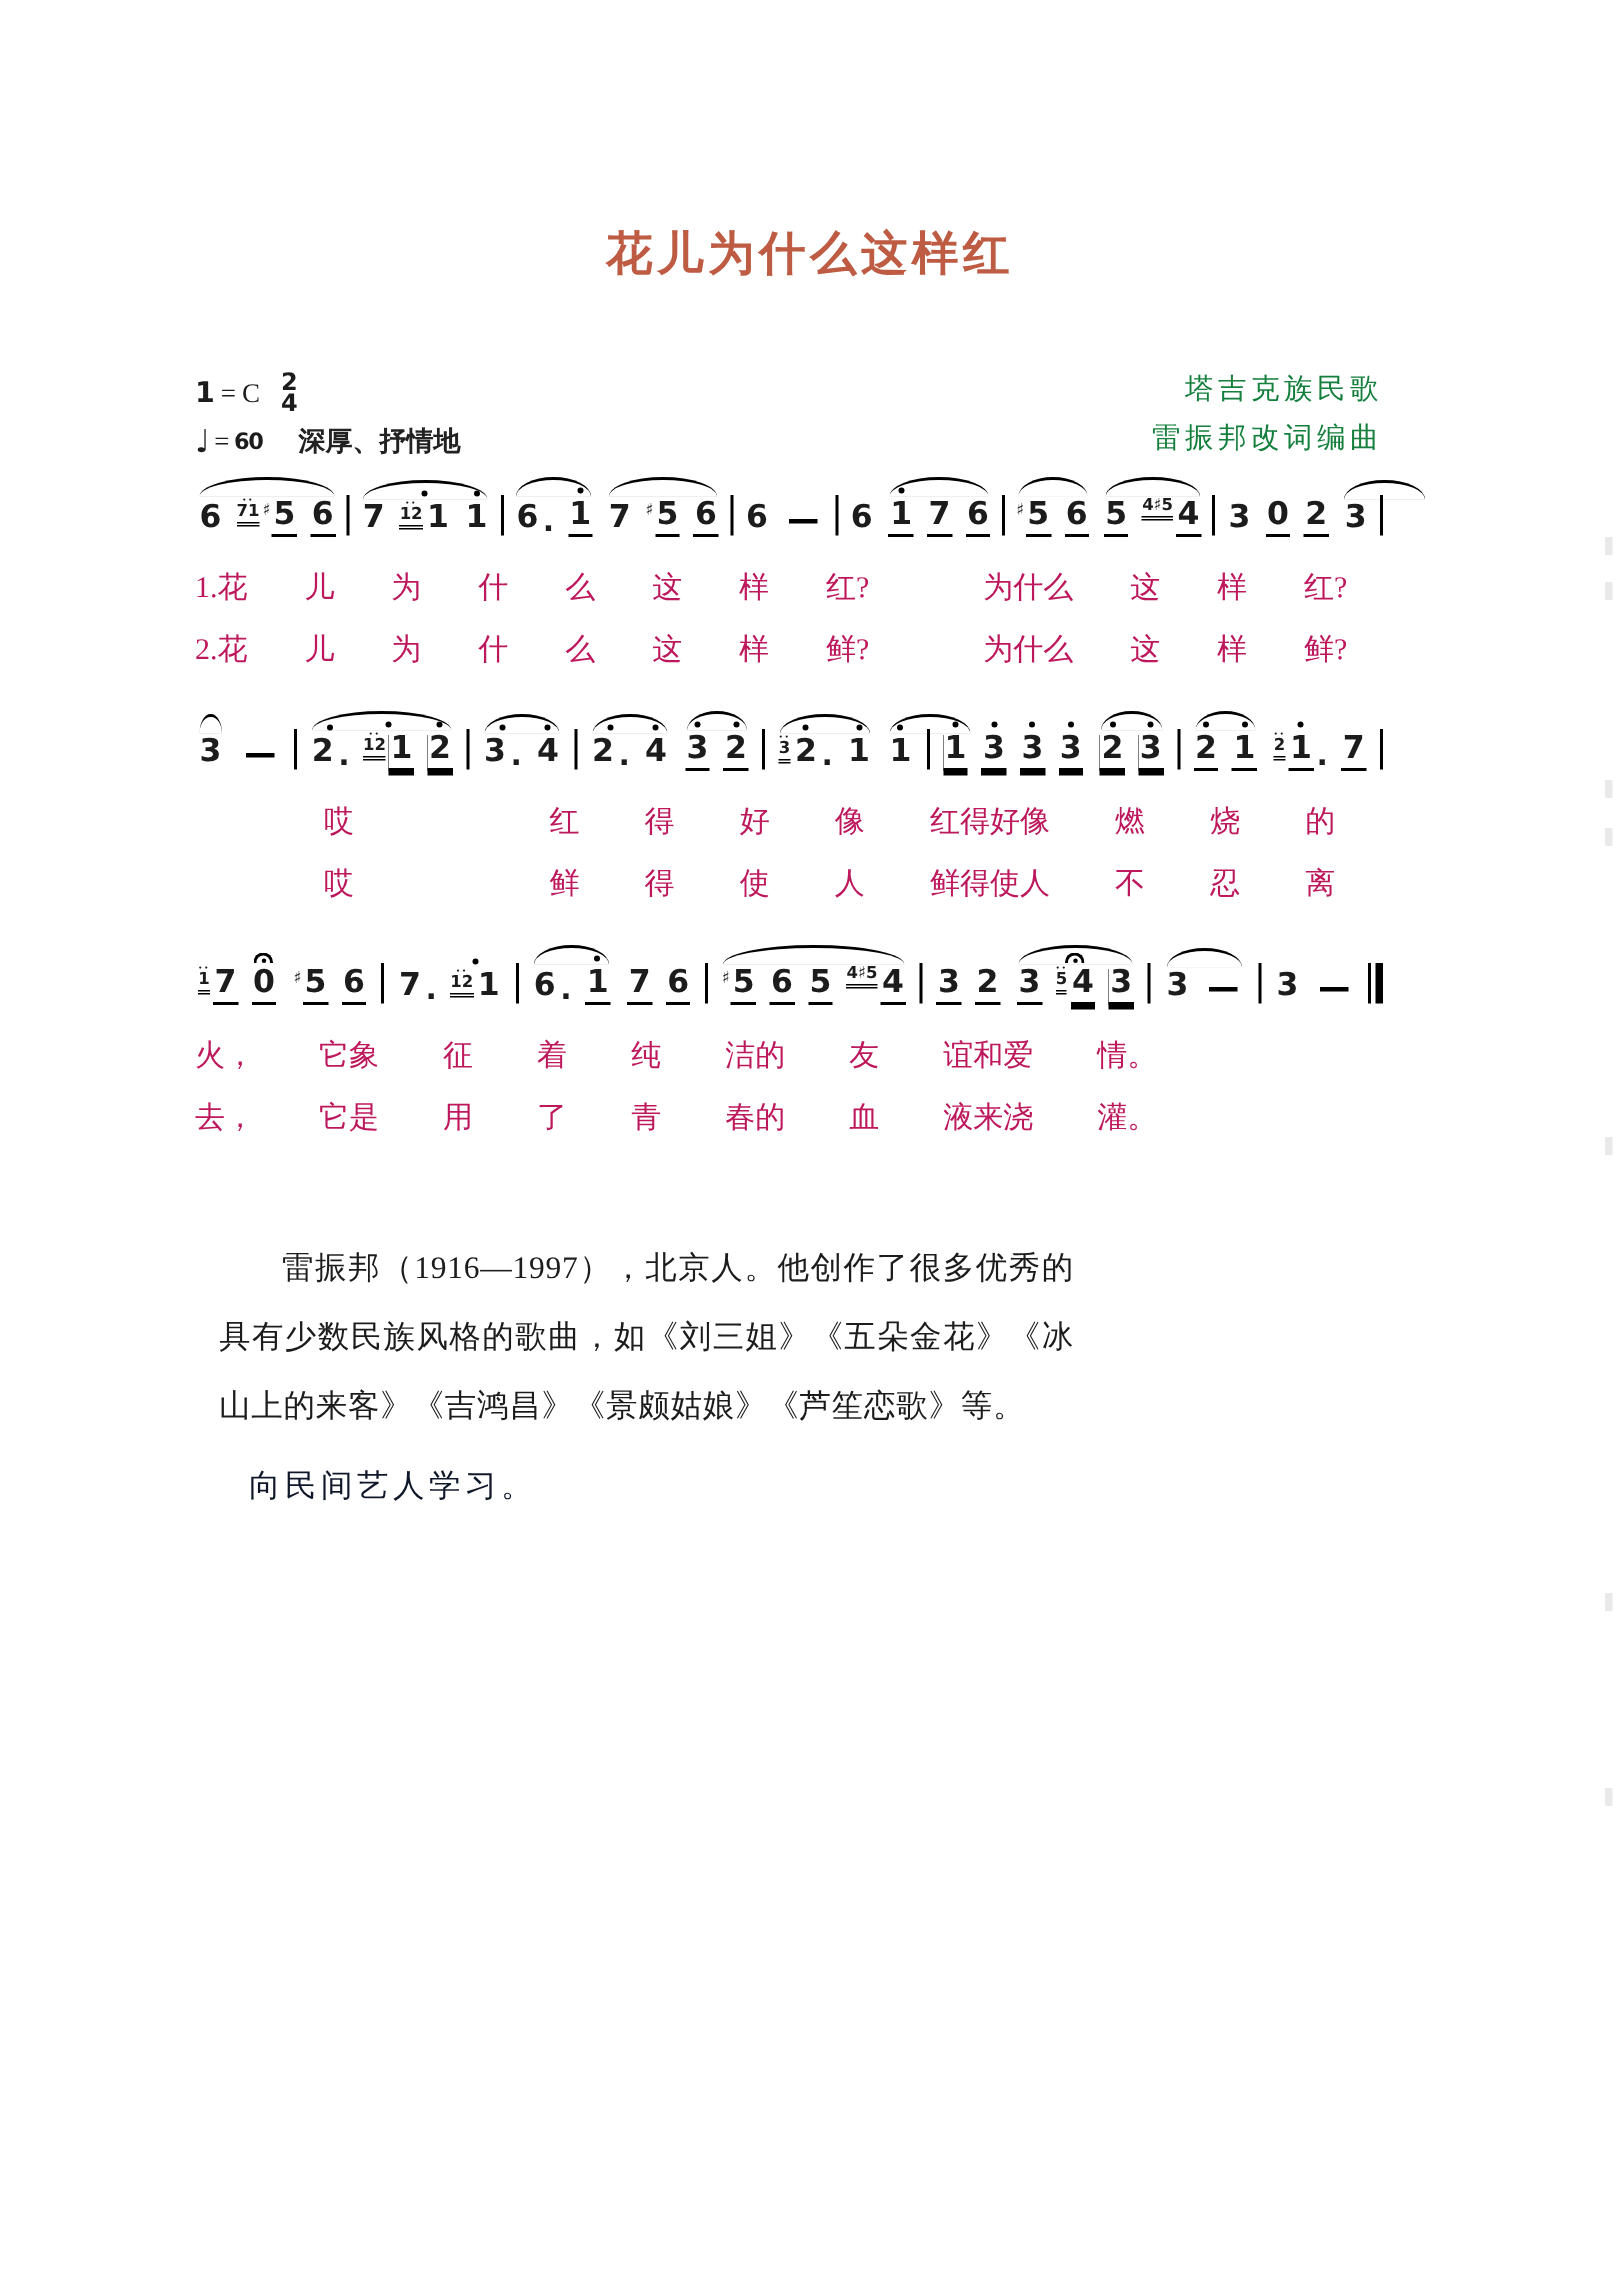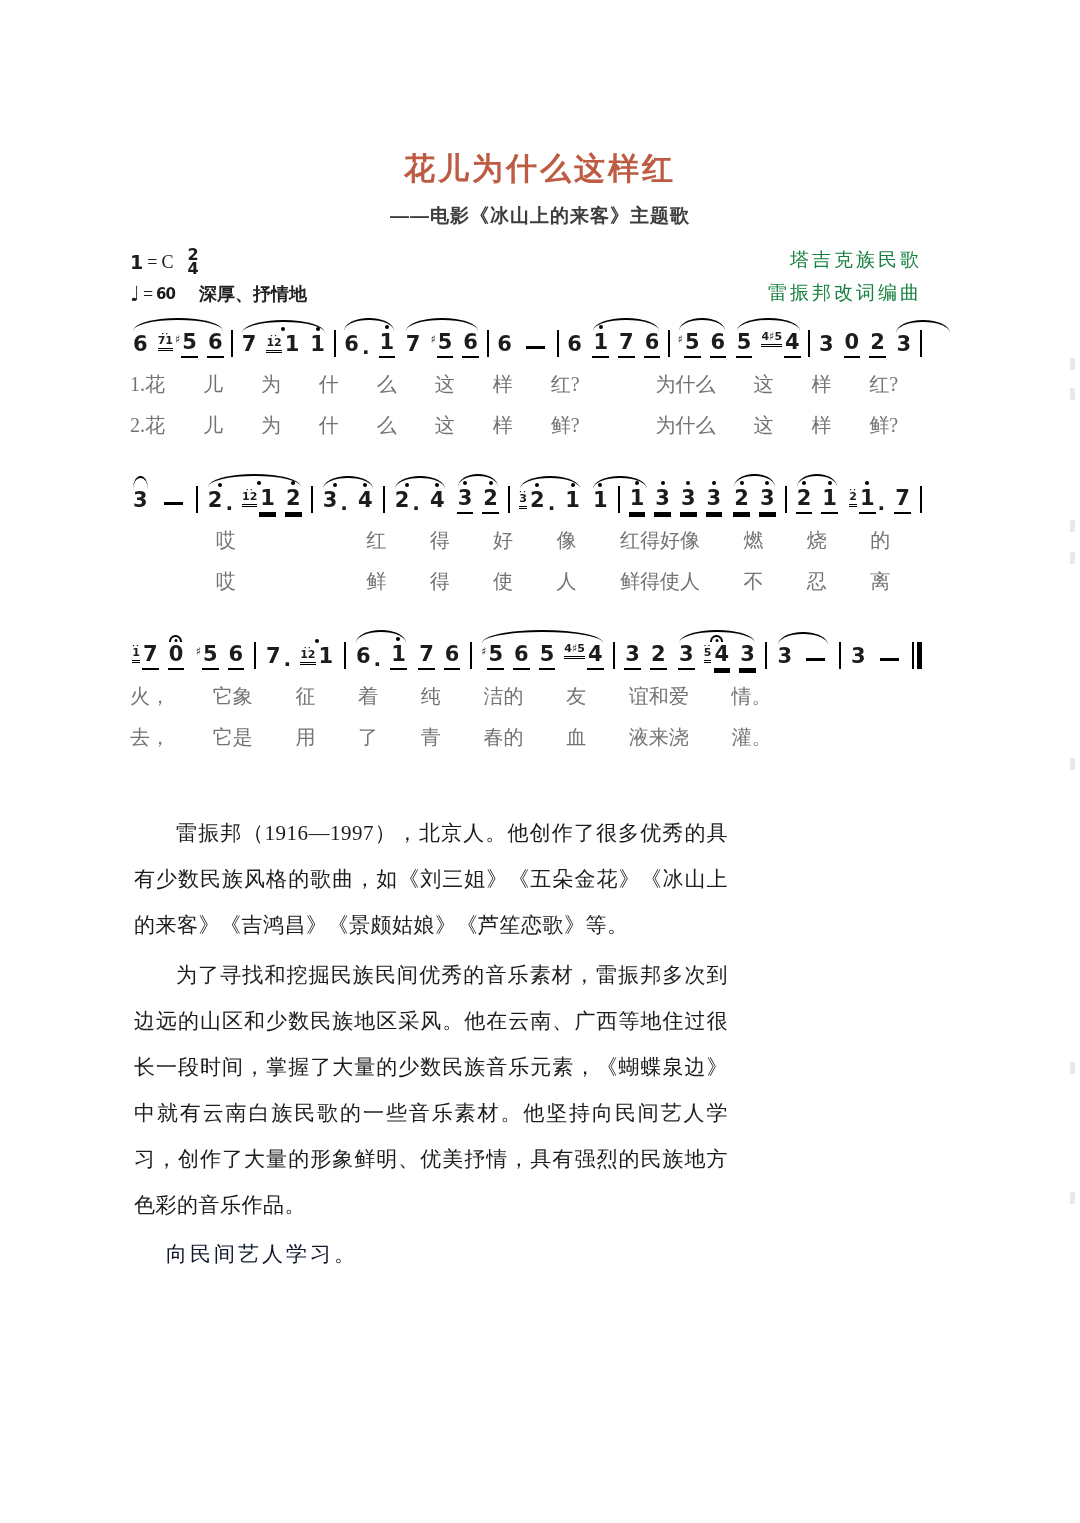--- a/index.html
+++ b/index.html
@@ -56,48 +56,47 @@
   .gdots{font-size:9px;line-height:4px;letter-spacing:1px;font-weight:bold;height:4px}
   .gd{font-family:"DejaVu Sans",sans-serif;font-weight:bold;font-size:11px;line-height:1.1;
     border-bottom:3px double #000;padding-bottom:1px}
   .dashn{display:inline-block;width:19px;height:3px;background:#000;margin:0 4px 9px}
   .nbot{height:6px}
   .bl{width:2px;height:27px;background:#000;margin-bottom:7px}
   .endw{display:flex;gap:3px;margin-bottom:7px}
   .endw .thin{width:2px;height:27px;background:#000}
   .endw .thick{width:5px;height:27px;background:#000}
 
-  .lyr{display:flex;justify-content:space-between;align-items:center;height:41px;
-    font-size:20px;color:#737373;font-family:"Liberation Serif",serif}
+  .lyr{display:flex;justify-content:space-between;align-items:flex-end;height:41px;
+    font-size:20px;color:#be185d;font-family:"Liberation Serif",serif}
   .system:nth-child(1) .lyr{width:97%}
   .system:nth-child(2) .lyr{width:96%;padding-left:86px}
   .system:nth-child(3) .lyr{width:81%}
 
   
   .bio{position:absolute;left:130px;top:806px;width:602px}
   .bio h3{margin:0 0 14px 0;font-family:"Liberation Sans",sans-serif;
     font-size:22px;font-weight:bold;color:var(--c-biohead);letter-spacing:2px}
-  .bio p{margin:4px;font-size:21px;line-height:46px;text-align:justify;text-indent:2em;letter-spacing:.5px}
+  .bio p{margin:16px;font-size:21px;line-height:46px;text-align:justify;text-indent:2em;letter-spacing:.5px}
   .callout-h{margin:14px 0 0 36px;font-family:"Liberation Sans",sans-serif;
     font-weight:bold;font-size:21px;color:var(--c-callout);letter-spacing:1px}
   .callout-t{margin:12px 0 0 36px;font-size:21px;letter-spacing:3px;color:#0f172a}
 
   .pagenum{position:absolute;left:127px;top:1433px;font-size:17px;letter-spacing:1px;color:#2b2b2b}
 
   
   .art{position:absolute;background:#e9e9e9}
   .art.dark{background:#cfcfcf}
 </style>
 </head>
 <body>
 
 <div class="page">
 
   <div class="title">花儿为什么这样红</div>
-  <div class="subtitle">——电影《冰山上的来客》主题歌</div>
 
   <div class="meta">
     <div class="keyrow">
       <span class="tonic">1</span>
       <span class="keyeq">=</span>
       <span class="keymode">C</span>
       <span class="timesig">
         <span>2</span>
         <span>4</span>
       </span>
@@ -906,21 +905,20 @@
           <span>春的</span>
           <span>血</span>
           <span>液来浇</span>
           <span>灌。</span>
         </div>
       </div>
     </div>
 
   <div class="bio">
     <p>雷振邦（1916—1997），北京人。他创作了很多优秀的具有少数民族风格的歌曲，如《刘三姐》《五朵金花》《冰山上的来客》《吉鸿昌》《景颇姑娘》《芦笙恋歌》等。</p>
-    <p>为了寻找和挖掘民族民间优秀的音乐素材，雷振邦多次到边远的山区和少数民族地区采风。他在云南、广西等地住过很长一段时间，掌握了大量的少数民族音乐元素，《蝴蝶泉边》中就有云南白族民歌的一些音乐素材。他坚持向民间艺人学习，创作了大量的形象鲜明、优美抒情，具有强烈的民族地方色彩的音乐作品。</p>
     <div class="callout-t">向民间艺人学习。</div>
   </div>
 
   <div class="pagenum">110</div>
 
   <div class="art" style="left:1070px;top:358px;width:5px;height:12px"></div>
   <div class="art" style="left:1070px;top:388px;width:5px;height:12px"></div>
   <div class="art" style="left:1070px;top:520px;width:5px;height:12px"></div>
   <div class="art" style="left:1070px;top:552px;width:5px;height:12px"></div>
   <div class="art" style="left:1070px;top:758px;width:5px;height:12px"></div>

